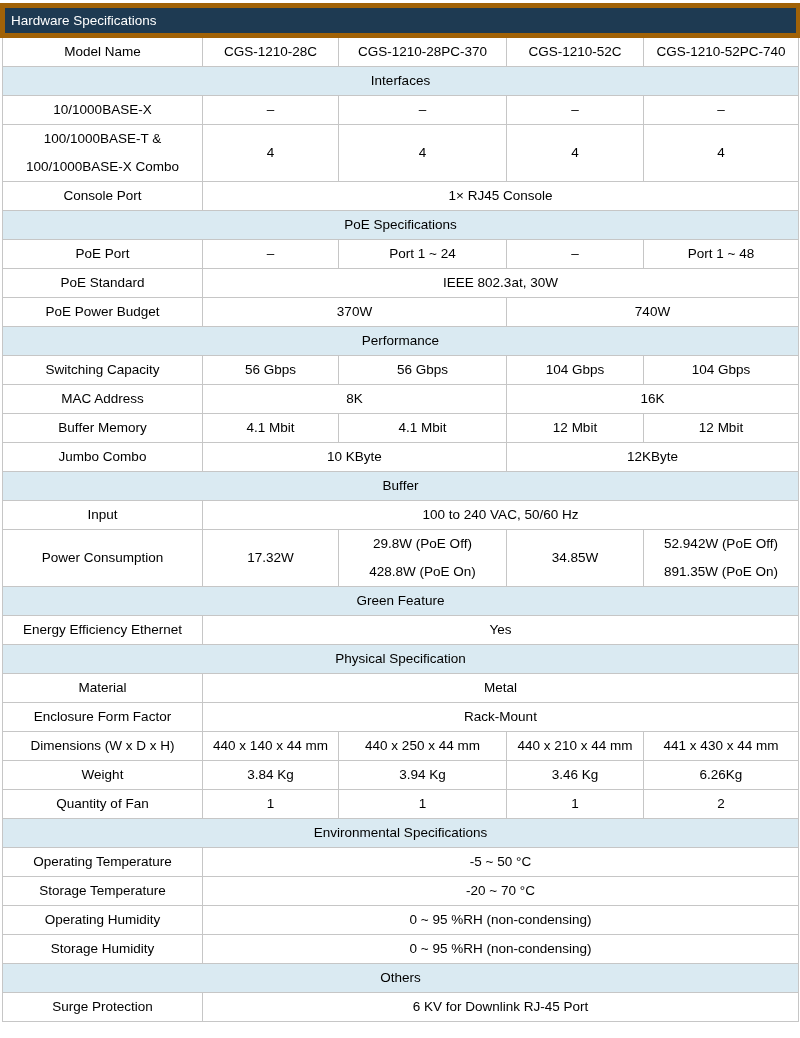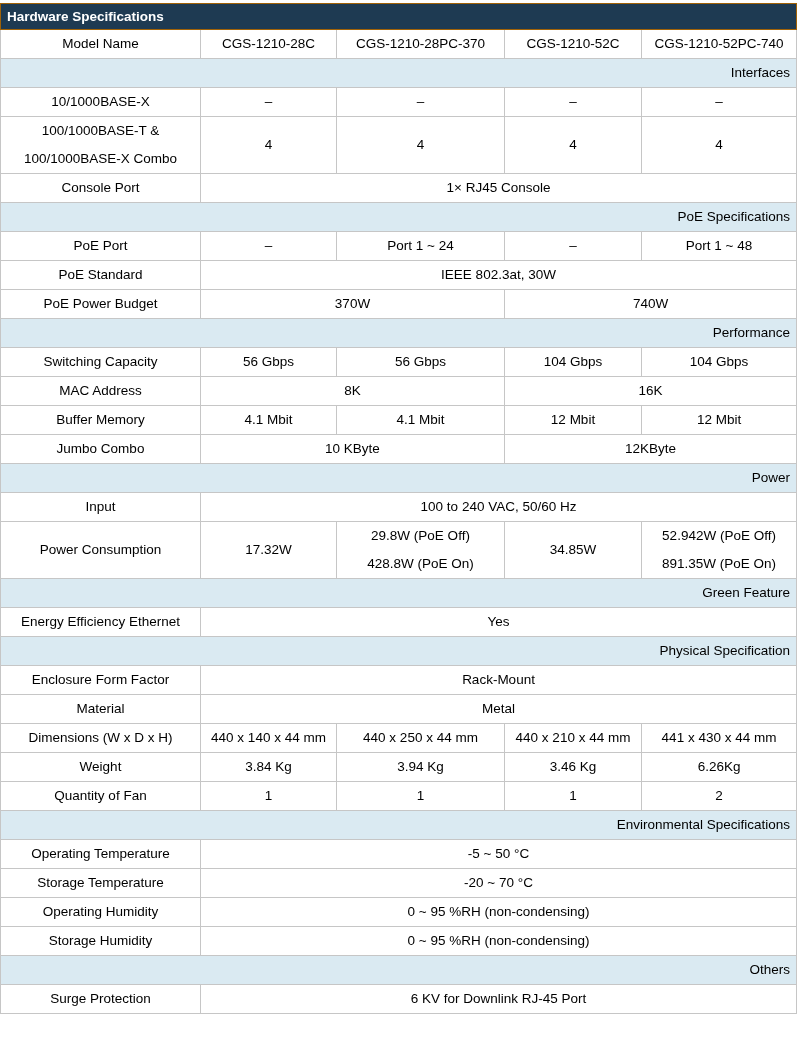--- a/index.html
+++ b/index.html
@@ -25,29 +25,29 @@
   td {
     border: 1px solid #c6c6c6;
     line-height: 28px;
     padding: 0 6px;
     overflow: hidden;
     vertical-align: middle;
   }
   td.title {
     background: #1e3a52;
     color: #ffffff;
-    font-weight: bold;
-    border: 1px solid #a16207;
+    font-weight: normal;
+    border: 5px solid #a16207;
     line-height: 25px;
     height: 25px;
     text-align: left;
   }
   td.section {
     background: #daeaf2;
-    text-align: right;
+    text-align: center;
     height: 27px;
   }
   td.label {
     text-align: center;
     background: #ffffff;
     white-space: pre-line;
   }
   td.value {
     text-align: center;
     background: #ffffff;
@@ -140,21 +140,21 @@
           <td class="value">4.1 Mbit</td>
           <td class="value">12 Mbit</td>
           <td class="value">12 Mbit</td>
         </tr>
         <tr>
           <td class="label">Jumbo Combo</td>
           <td class="value" colspan="2">10 KByte</td>
           <td class="value" colspan="2">12KByte</td>
         </tr>
         <tr>
-          <td colspan="5" class="section">Power</td>
+          <td colspan="5" class="section">Buffer</td>
         </tr>
         <tr>
           <td class="label">Input</td>
           <td class="value" colspan="4">100 to 240 VAC, 50/60 Hz</td>
         </tr>
         <tr>
           <td class="label">Power Consumption</td>
           <td class="value">17.32W</td>
           <td class="value">29.8W (PoE Off)
 428.8W (PoE On)</td>
@@ -166,26 +166,26 @@
           <td colspan="5" class="section">Green Feature</td>
         </tr>
         <tr>
           <td class="label">Energy Efficiency Ethernet</td>
           <td class="value" colspan="4">Yes</td>
         </tr>
         <tr>
           <td colspan="5" class="section">Physical Specification</td>
         </tr>
         <tr>
+          <td class="label">Material</td>
+          <td class="value" colspan="4">Metal</td>
+        </tr>
+        <tr>
           <td class="label">Enclosure Form Factor</td>
           <td class="value" colspan="4">Rack-Mount</td>
-        </tr>
-        <tr>
-          <td class="label">Material</td>
-          <td class="value" colspan="4">Metal</td>
         </tr>
         <tr>
           <td class="label">Dimensions (W x D x H)</td>
           <td class="value">440 x 140 x 44 mm</td>
           <td class="value">440 x 250 x 44 mm</td>
           <td class="value">440 x 210 x 44 mm</td>
           <td class="value">441 x 430 x 44 mm</td>
         </tr>
         <tr>
           <td class="label">Weight</td>

